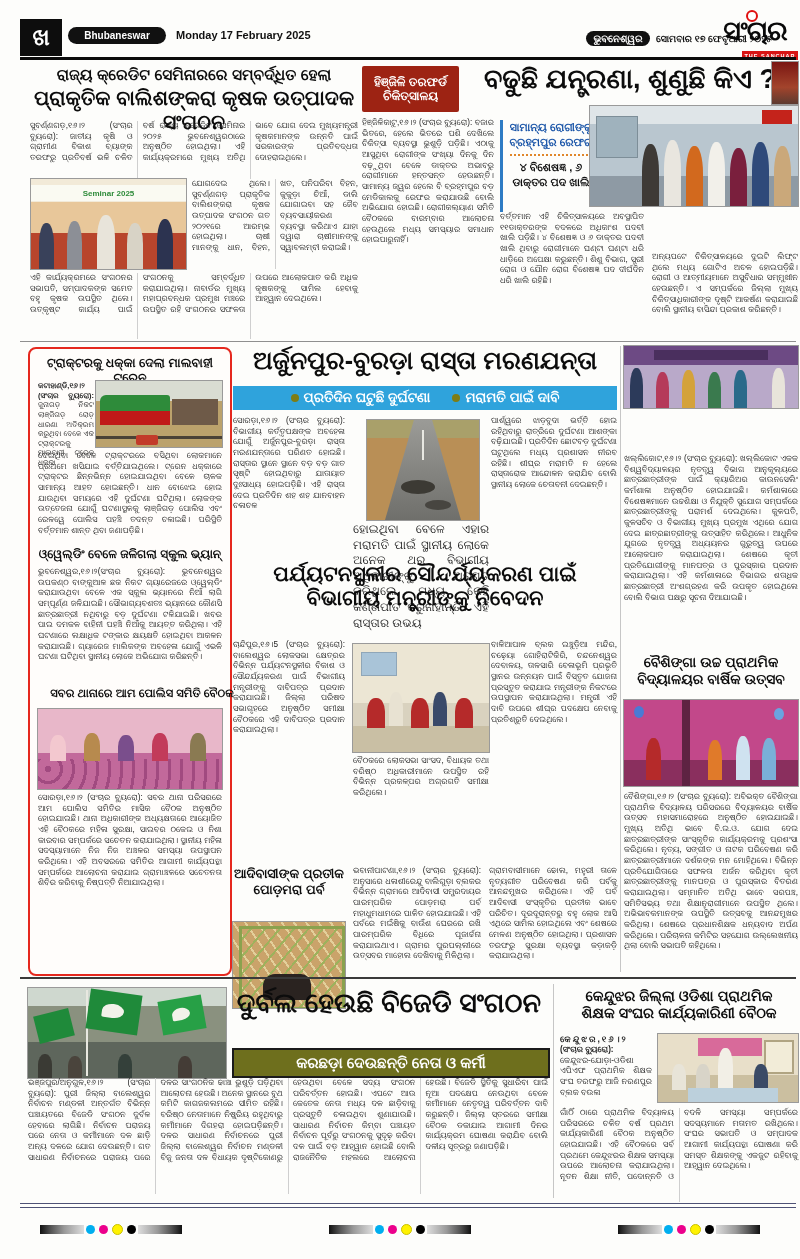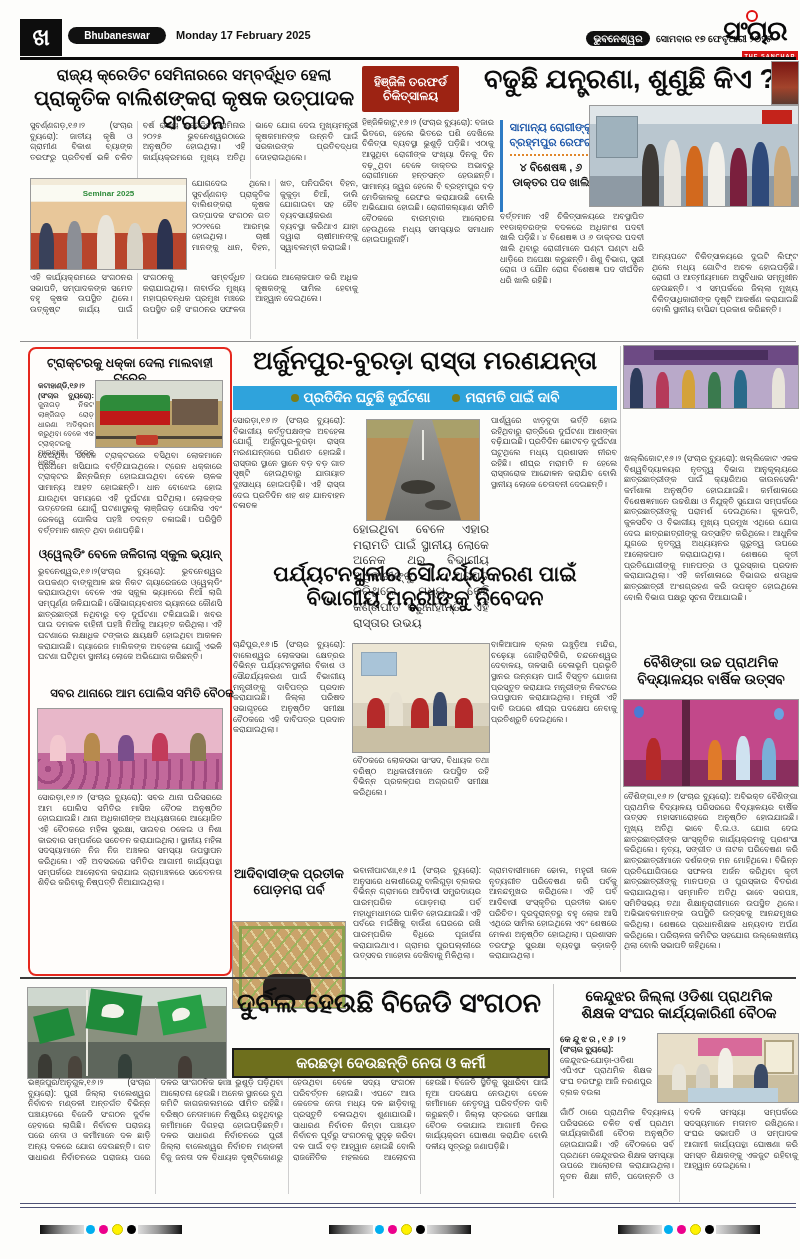--- a/index.html
+++ b/index.html
@@ -198,21 +198,21 @@
   </div>
 
   <div class="abs" style="left:233px;top:830px;width:384px;height:142px;margin-top:36px;">
     <div class="hl" style="width:112px;font-size:13px;">ଆଦିବାସୀଙ୍କ ପ୍ରତୀକ</div>
     <div class="hl" style="width:112px;font-size:13px;">ପୋଡ଼ମରା ପର୍ବ</div>
     <div class="photo" style="left:0;top:56px;width:112px;height:86px;background:repeating-linear-gradient(55deg,#caa36a 0 8px,#e3cf9a 8px 10px),#caa36a;">
       <div class="abs" style="left:6px;top:4px;width:100px;height:78px;border:3px solid #8aa24e;background:repeating-linear-gradient(-50deg,transparent 0 9px,#9db25c 9px 11px);"></div>
       <div class="abs" style="left:30px;bottom:8px;width:48px;height:26px;background:#2a2320;border-radius:12px 10px 4px 4px;"></div>
     </div>
     <div class="abs bodytxt" style="left:120px;top:0;width:128px;height:142px;">
-      <span>ଭବାନୀପାଟଣା,୧୬।1 (ସଂଚାର ବ୍ୟୁରୋ): ଅନୁସାରେ ଧଳାଶୀରେନ୍ଦୁ ବାଲିଗୁଡ଼ା ବ୍ଲକର ବିଭିନ୍ନ ଗ୍ରାମରେ ଆଦିବାସୀ ସମ୍ପ୍ରଦାୟର ପାରମ୍ପରିକ ପୋଡ଼ମରା ପର୍ବ ମହାଧୁମଧାମରେ ପାଳିତ ହୋଇଯାଇଛି। ଏହି ପର୍ବରେ ମଇଁଷିକୁ ବାଉଁଶ ଘେରରେ ରଖି ପାରମ୍ପରିକ ବିଧିରେ ପୂଜାର୍ଚ୍ଚନା କରାଯାଇଥାଏ। ଗ୍ରାମର ପୁରପଲ୍ଲୀରେ ଉତ୍ସବର ମାହୋଲ ଦେଖିବାକୁ ମିଳିଥିଲା।</span>
+      <span>ଭବାନୀପାଟଣା,୧୬।୨ (ସଂଚାର ବ୍ୟୁରୋ): ଅନୁସାରେ ଧଳାଶୀରେନ୍ଦୁ ବାଲିଗୁଡ଼ା ବ୍ଲକର ବିଭିନ୍ନ ଗ୍ରାମରେ ଆଦିବାସୀ ସମ୍ପ୍ରଦାୟର ପାରମ୍ପରିକ ପୋଡ଼ମରା ପର୍ବ ମହାଧୁମଧାମରେ ପାଳିତ ହୋଇଯାଇଛି। ଏହି ପର୍ବରେ ମଇଁଷିକୁ ବାଉଁଶ ଘେରରେ ରଖି ପାରମ୍ପରିକ ବିଧିରେ ପୂଜାର୍ଚ୍ଚନା କରାଯାଇଥାଏ। ଗ୍ରାମର ପୁରପଲ୍ଲୀରେ ଉତ୍ସବର ମାହୋଲ ଦେଖିବାକୁ ମିଳିଥିଲା।</span>
     </div>
     <div class="abs bodytxt" style="left:256px;top:0;width:128px;height:142px;">
       <span>ଗ୍ରାମବାସୀମାନେ ଢୋଲ, ମହୁରୀ ତାଳେ ନୃତ୍ୟଗୀତ ପରିବେଷଣ କରି ପର୍ବକୁ ଆନନ୍ଦମୁଖର କରିଥିଲେ। ଏହି ପର୍ବ ଆଦିବାସୀ ସଂସ୍କୃତିର ପ୍ରତୀକ ଭାବେ ପରିଚିତ। ଦୂରଦୂରାନ୍ତରୁ ବହୁ ଲୋକ ଆସି ଏଥିରେ ସାମିଲ ହୋଇଥିଲେ ଏବଂ ଶେଷରେ ମେଳଣ ଅନୁଷ୍ଠିତ ହୋଇଥିଲା। ପ୍ରଶାସନ ତରଫରୁ ସୁରକ୍ଷା ବ୍ୟବସ୍ଥା କଡ଼ାକଡ଼ି କରାଯାଇଥିଲା।</span>
     </div>
   </div>
 
   <div class="vline" style="left:620px;top:346px;height:626px;"></div>
 
   <div class="abs" style="left:624px;top:346px;width:174px;height:306px;">
     <div class="photo" style="left:0;top:0;width:174px;height:62px;background:linear-gradient(180deg,#6d4a84 0 30%,#b9a9c9 30% 100%);">

